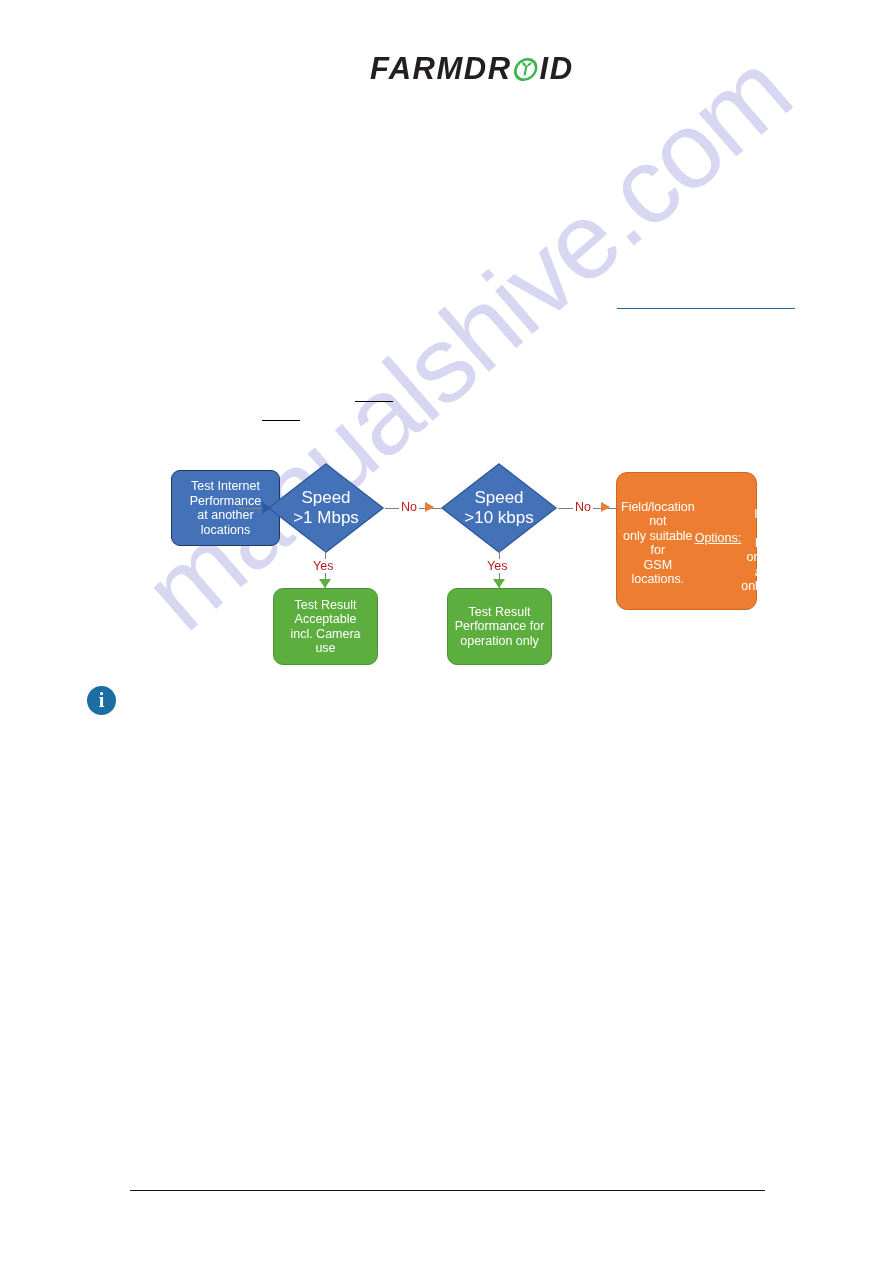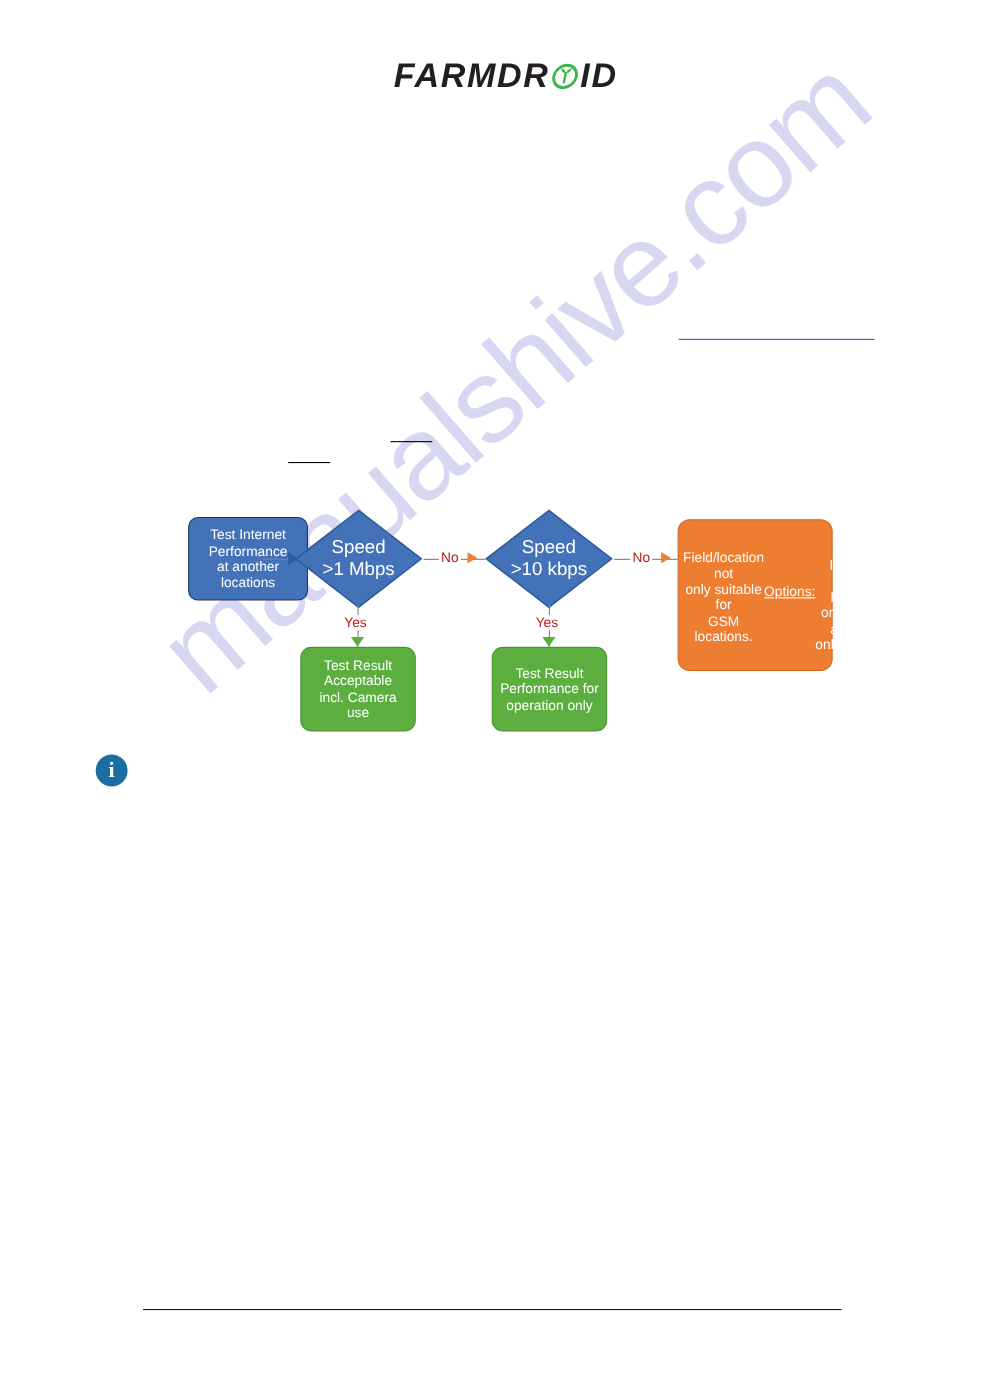--- a/index.html
+++ b/index.html
@@ -38,21 +38,21 @@
     transform-origin: 0 0;
     white-space: nowrap;
     user-select: none;
     pointer-events: none;
     z-index: 1;
   }
 
   
   .logo-wrap {
     position: absolute;
-    left: 358px;
+    left: 370px;
     top: 48px;
     height: 40px;
     display: flex;
     align-items: center;
     z-index: 3;
   }
   .logo-text {
     font-family: "Liberation Sans", sans-serif;
     font-size: 31px;
     font-weight: bold;

